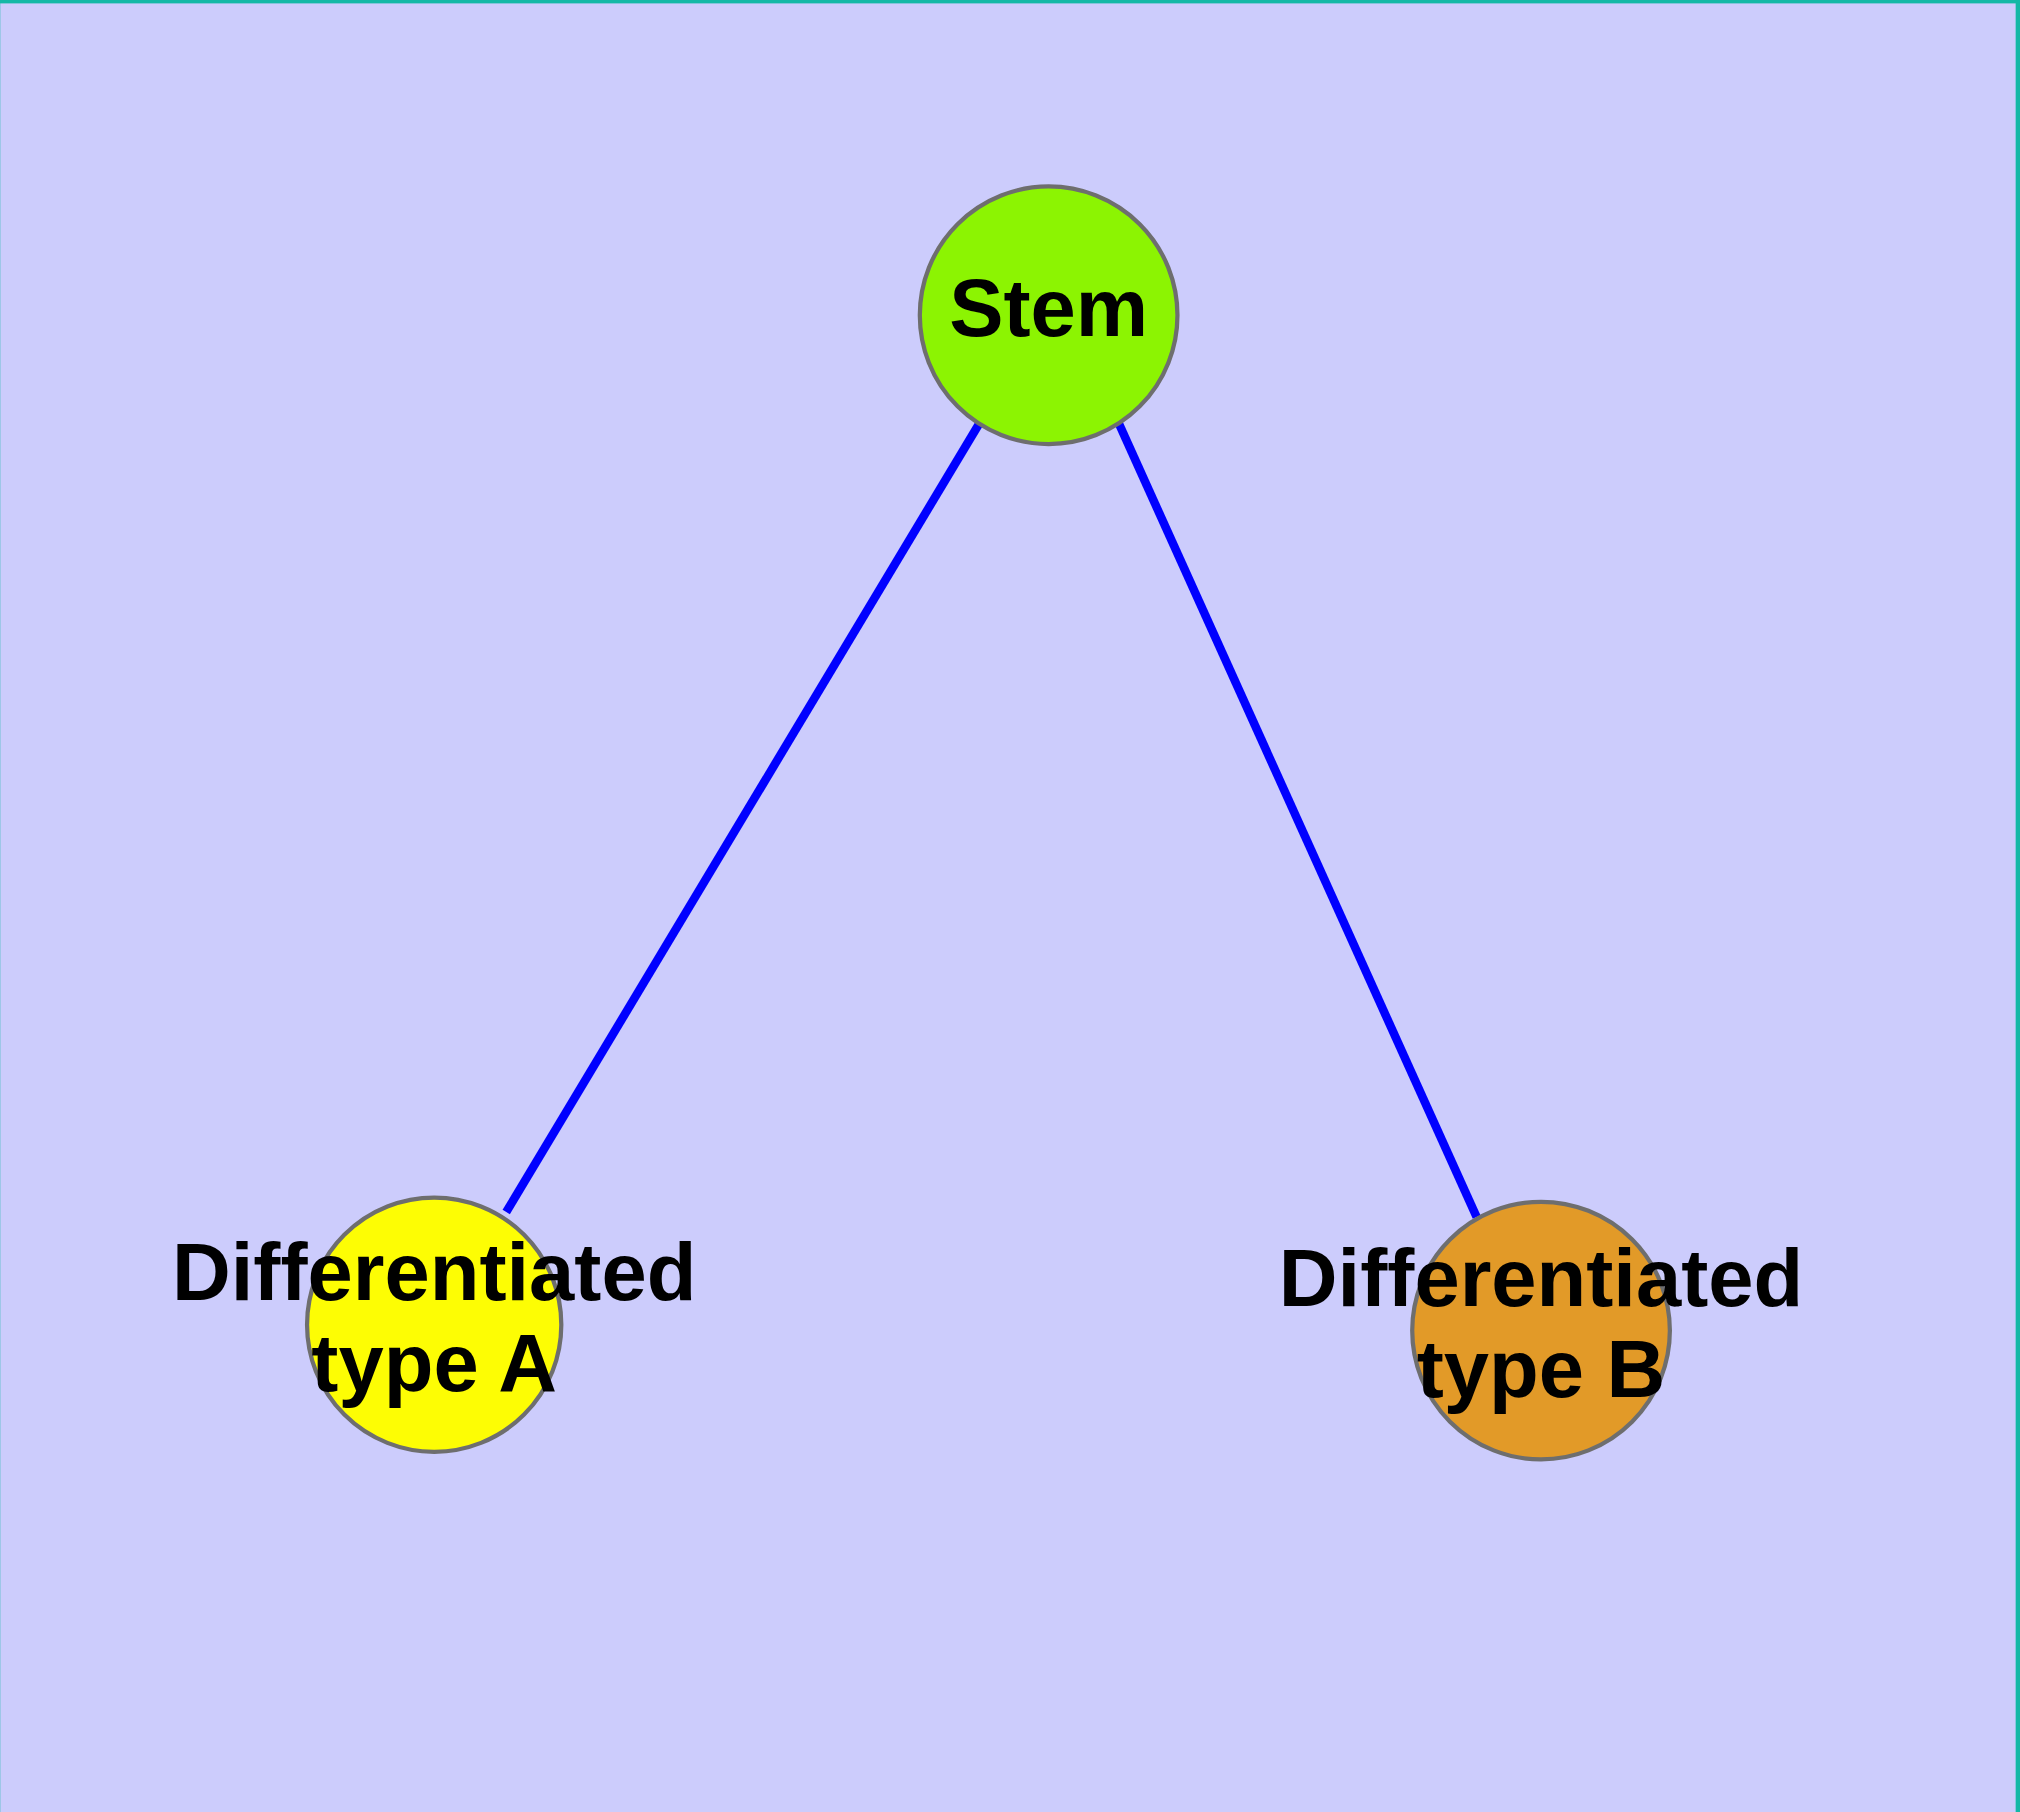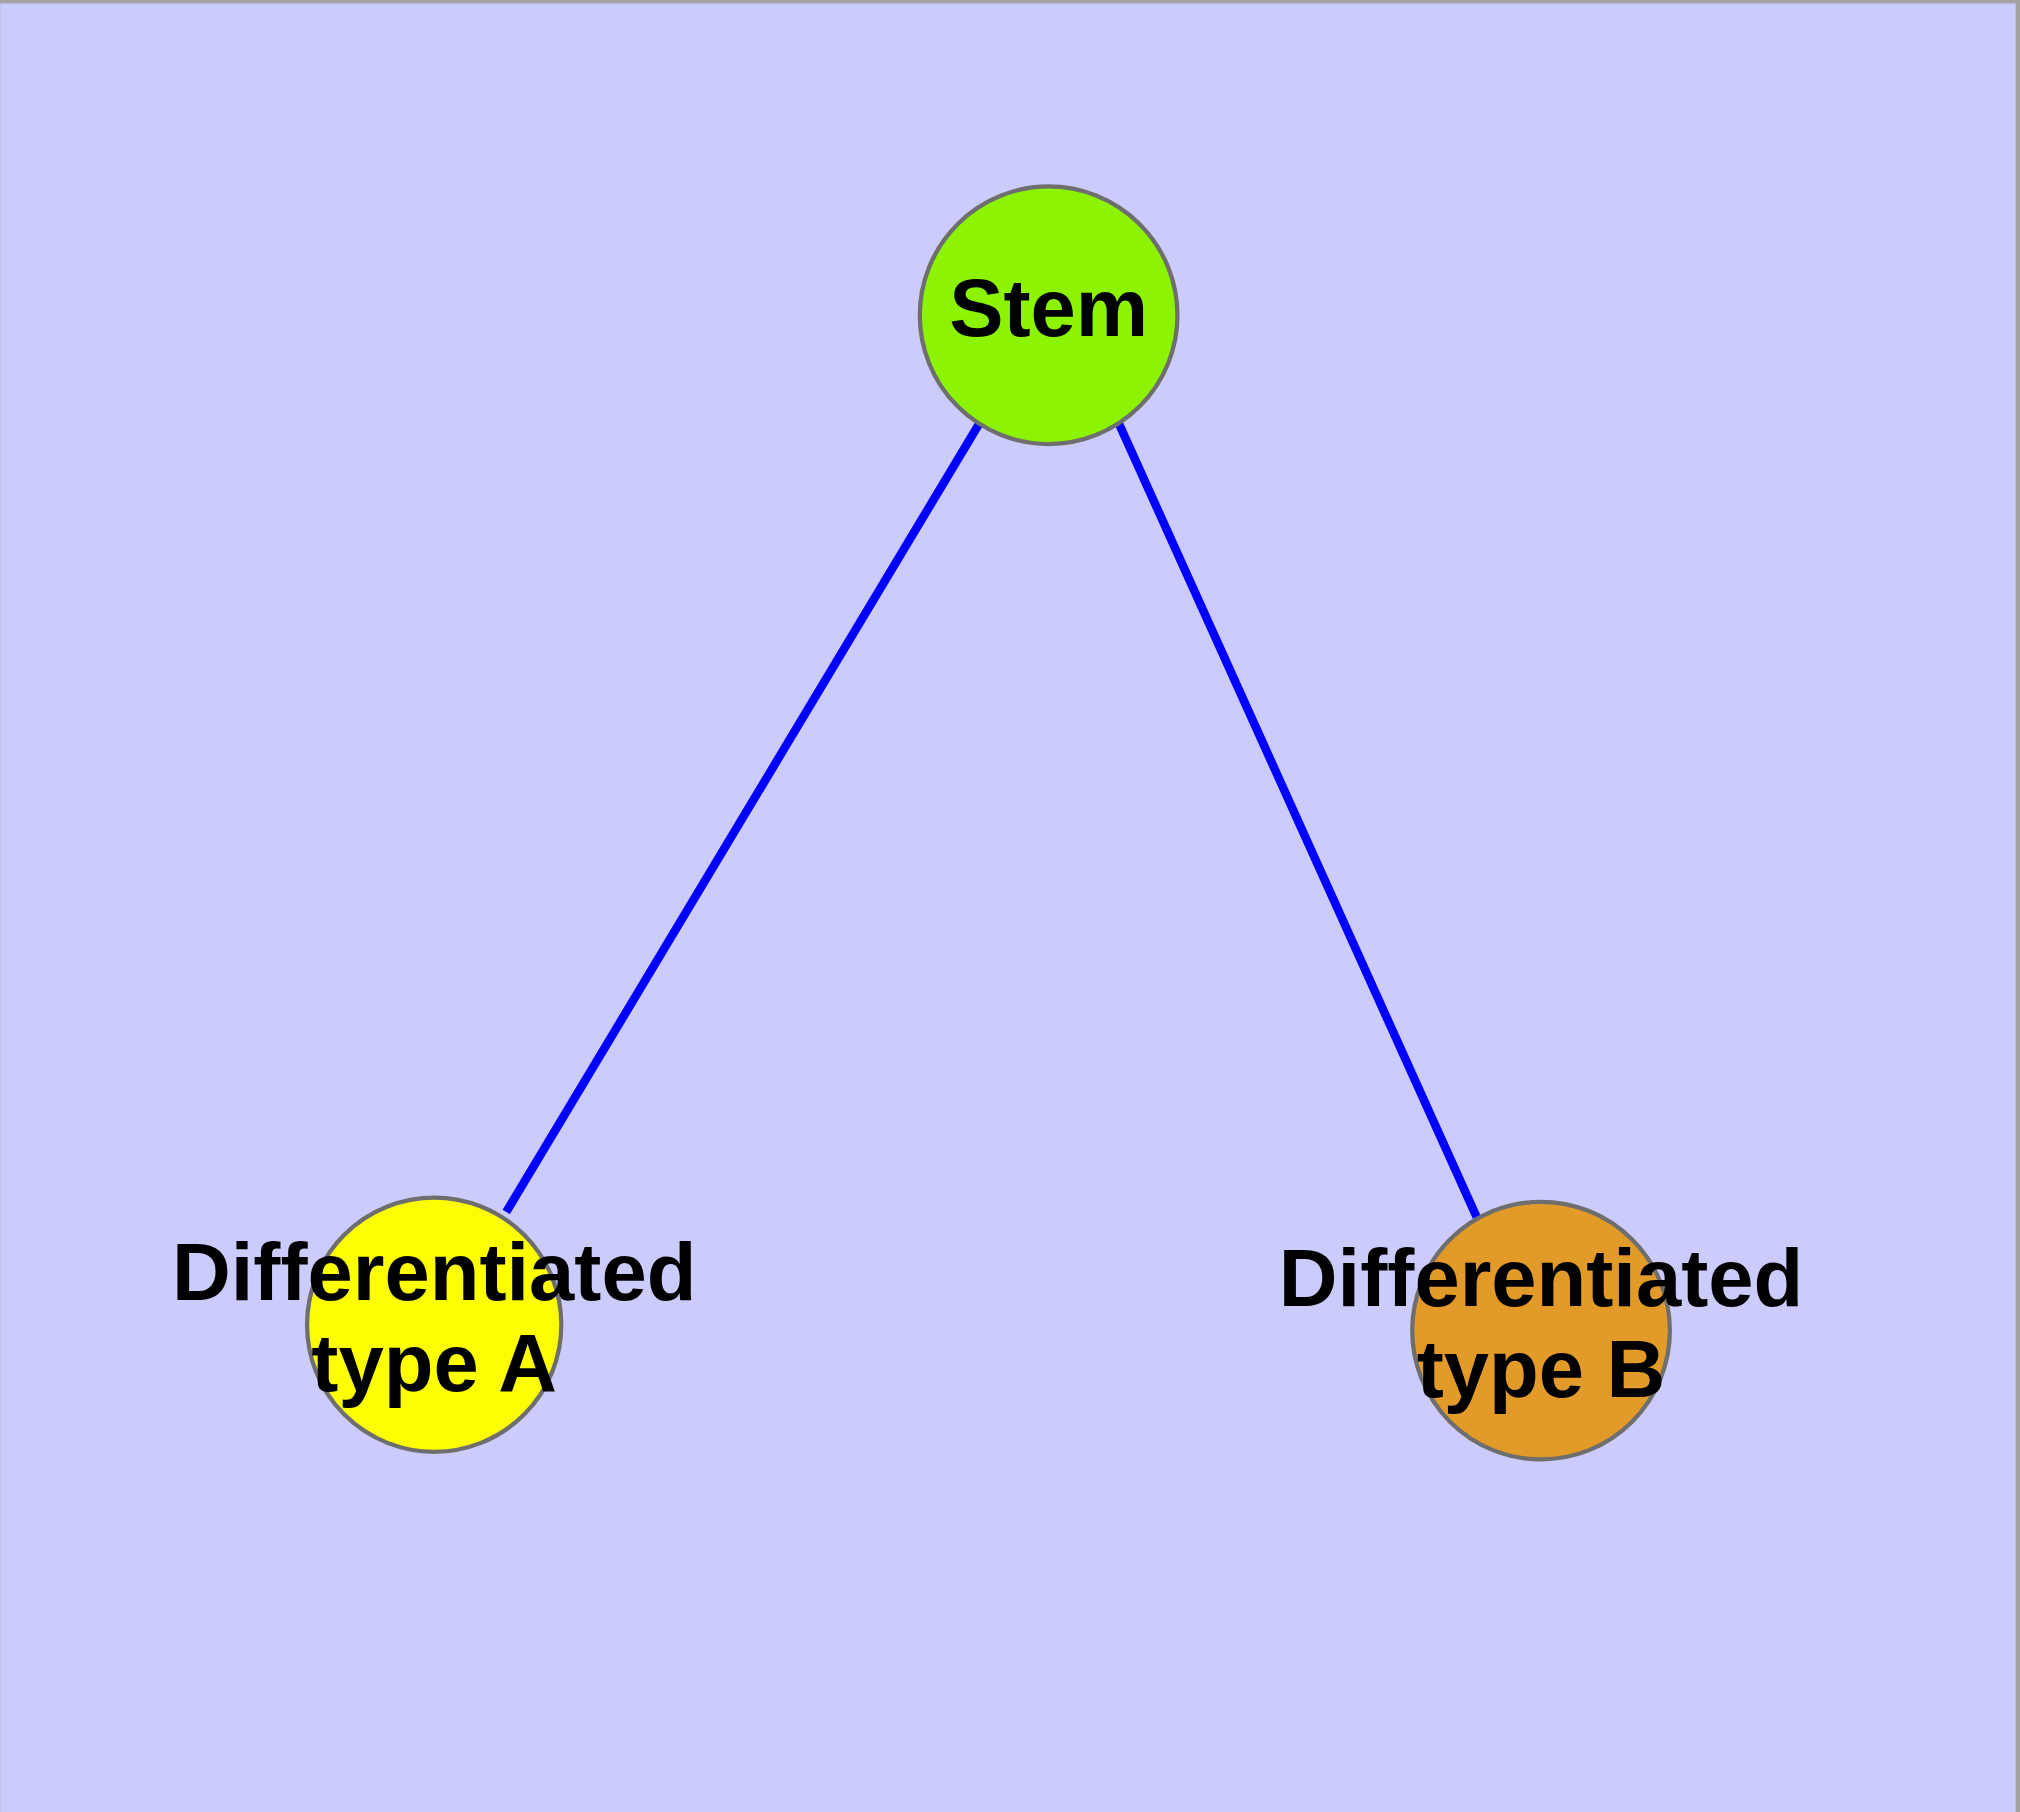--- a/index.html
+++ b/index.html
@@ -28,21 +28,21 @@
     text-anchor: middle;
     paint-order: normal;
   }
   .edge-line {
     stroke-linecap: butt;
   }
 </style>
 </head>
 <body>
 
-<div id="canvas" style="width: 2021px; height: 1812px; background: #a3a3a3;">
+<div id="canvas" style="width: 2021px; height: 1812px; background: #14b8a6;">
   <svg id="graph-svg" viewBox="0 0 2384 2138" xmlns="http://www.w3.org/2000/svg" style="width: 2021px; height: 1812px;">
 
     <rect id="bg-rect" x="0" y="4" width="2378" height="2134" fill="#ccccfc"></rect>
 
     <g id="edges-group">
         <line x1="1155" y1="500" x2="597" y2="1430" stroke="#0000ff" stroke-width="10" class="edge-line"></line>
         <line x1="1320" y1="500" x2="1742" y2="1436" stroke="#0000ff" stroke-width="10" class="edge-line"></line>
       </g>
 
     <g id="nodes-group">

